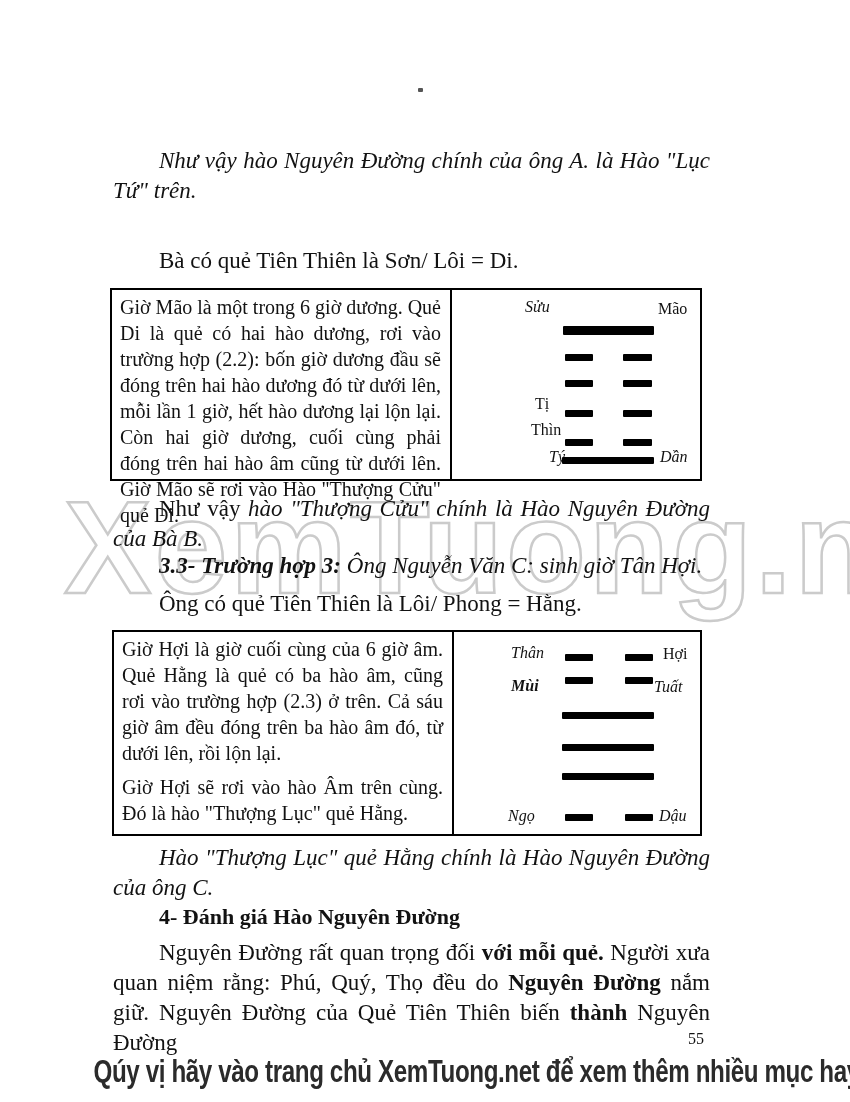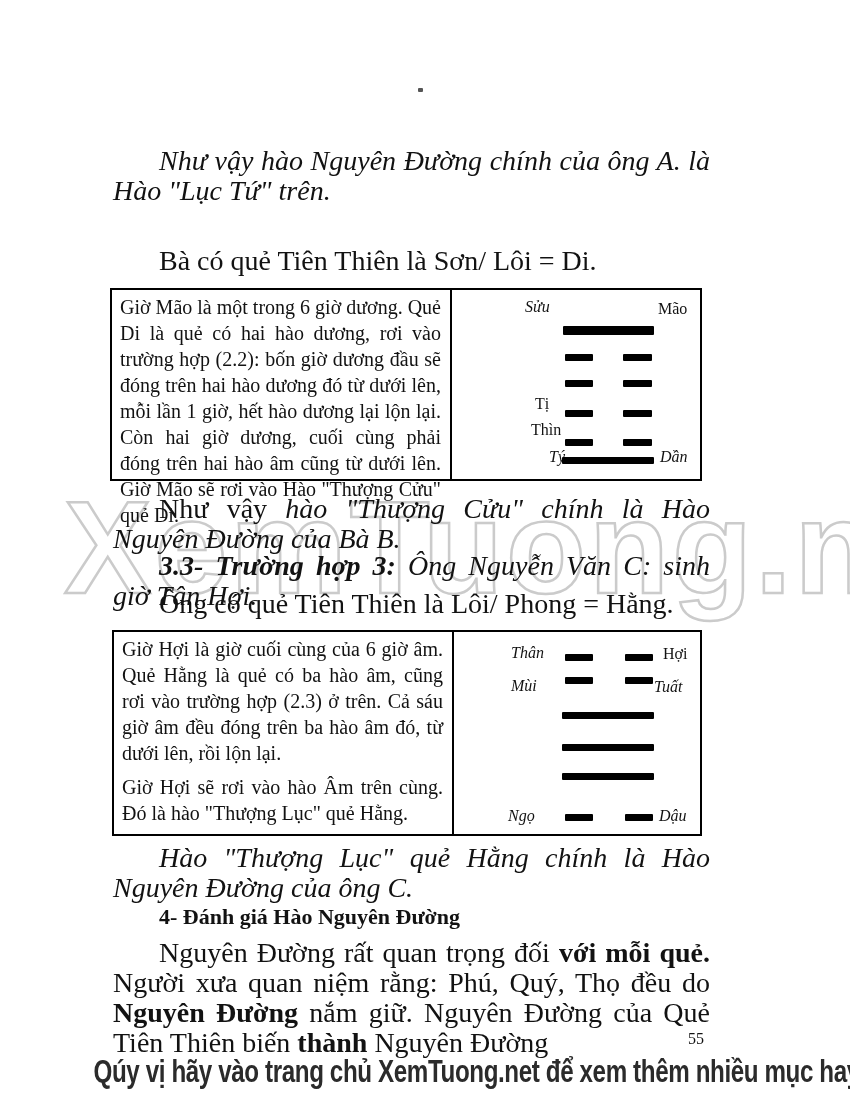--- a/index.html
+++ b/index.html
@@ -9,21 +9,21 @@
   }
   .speck{position:absolute;left:418px;top:88px;width:5px;height:4px;background:#555;border-radius:1px;}
   .watermark{
     position:absolute;left:64px;top:472px;z-index:0;
     font-family:"Liberation Sans","DejaVu Sans",sans-serif;
     font-weight:bold;font-size:131px;letter-spacing:3px;white-space:nowrap;
     color:rgba(255,255,255,0);-webkit-text-stroke:2.5px #cbcbcb;
   }
   .para{
     position:absolute;left:113px;width:597px;margin:0;z-index:1;
-    font-size:28px;line-height:30px;text-align:justify;
+    font-size:23px;line-height:30px;text-align:justify;
   }
   .indent{text-indent:46px;}
   .i{font-style:italic;}
   .b{font-weight:bold;}
   .bi{font-weight:bold;font-style:italic;}
   .h4{font-size:22px;font-weight:bold;text-align:left;}
   .box{
     position:absolute;left:110px;width:592px;z-index:1;
     border:2.5px solid #000;box-sizing:border-box;background:#fff;
   }
@@ -93,21 +93,21 @@
       <p class="bp"><span>Giờ Hợi là giờ cuối cùng của 6 giờ âm. Quẻ Hằng là quẻ có ba hào âm, cũng rơi vào trường hợp (2.3) ở trên. Cả sáu giờ âm đều đóng trên ba hào âm đó, từ dưới lên, rồi lộn lại.</span></p>
       <p class="bp"><span>Giờ Hợi sẽ rơi vào hào Âm trên cùng. Đó là hào "Thượng Lục" quẻ Hằng.</span></p>
     </div>
     <div class="hex">
       <span class="hexlabel i" style="left:9px;top:12px;">Thân</span>
       <div class="bar" style="left:63px;top:22px;width:28px;"></div>
       <div class="bar" style="left:123px;top:22px;width:28px;"></div>
       <span class="hexlabel" style="left:161px;top:13px;">Hợi</span>
       <div class="bar" style="left:63px;top:45px;width:28px;"></div>
       <div class="bar" style="left:123px;top:45px;width:28px;"></div>
-      <span class="hexlabel i" style="left:9px;top:45px;">Mùi</span>
+      <span class="hexlabel i" style="left:9px;top:45px;font-weight:bold;">Mùi</span>
       <span class="hexlabel i" style="left:152px;top:46px;">Tuất</span>
       <div class="bar" style="left:60px;top:80px;width:92px;"></div>
       <div class="bar" style="left:60px;top:112px;width:92px;"></div>
       <div class="bar" style="left:60px;top:141px;width:92px;"></div>
       <span class="hexlabel i" style="left:6px;top:175px;">Ngọ</span>
       <div class="bar" style="left:63px;top:182px;width:28px;"></div>
       <div class="bar" style="left:123px;top:182px;width:28px;"></div>
       <span class="hexlabel i" style="left:157px;top:175px;">Dậu</span>
     </div>
   </div>

